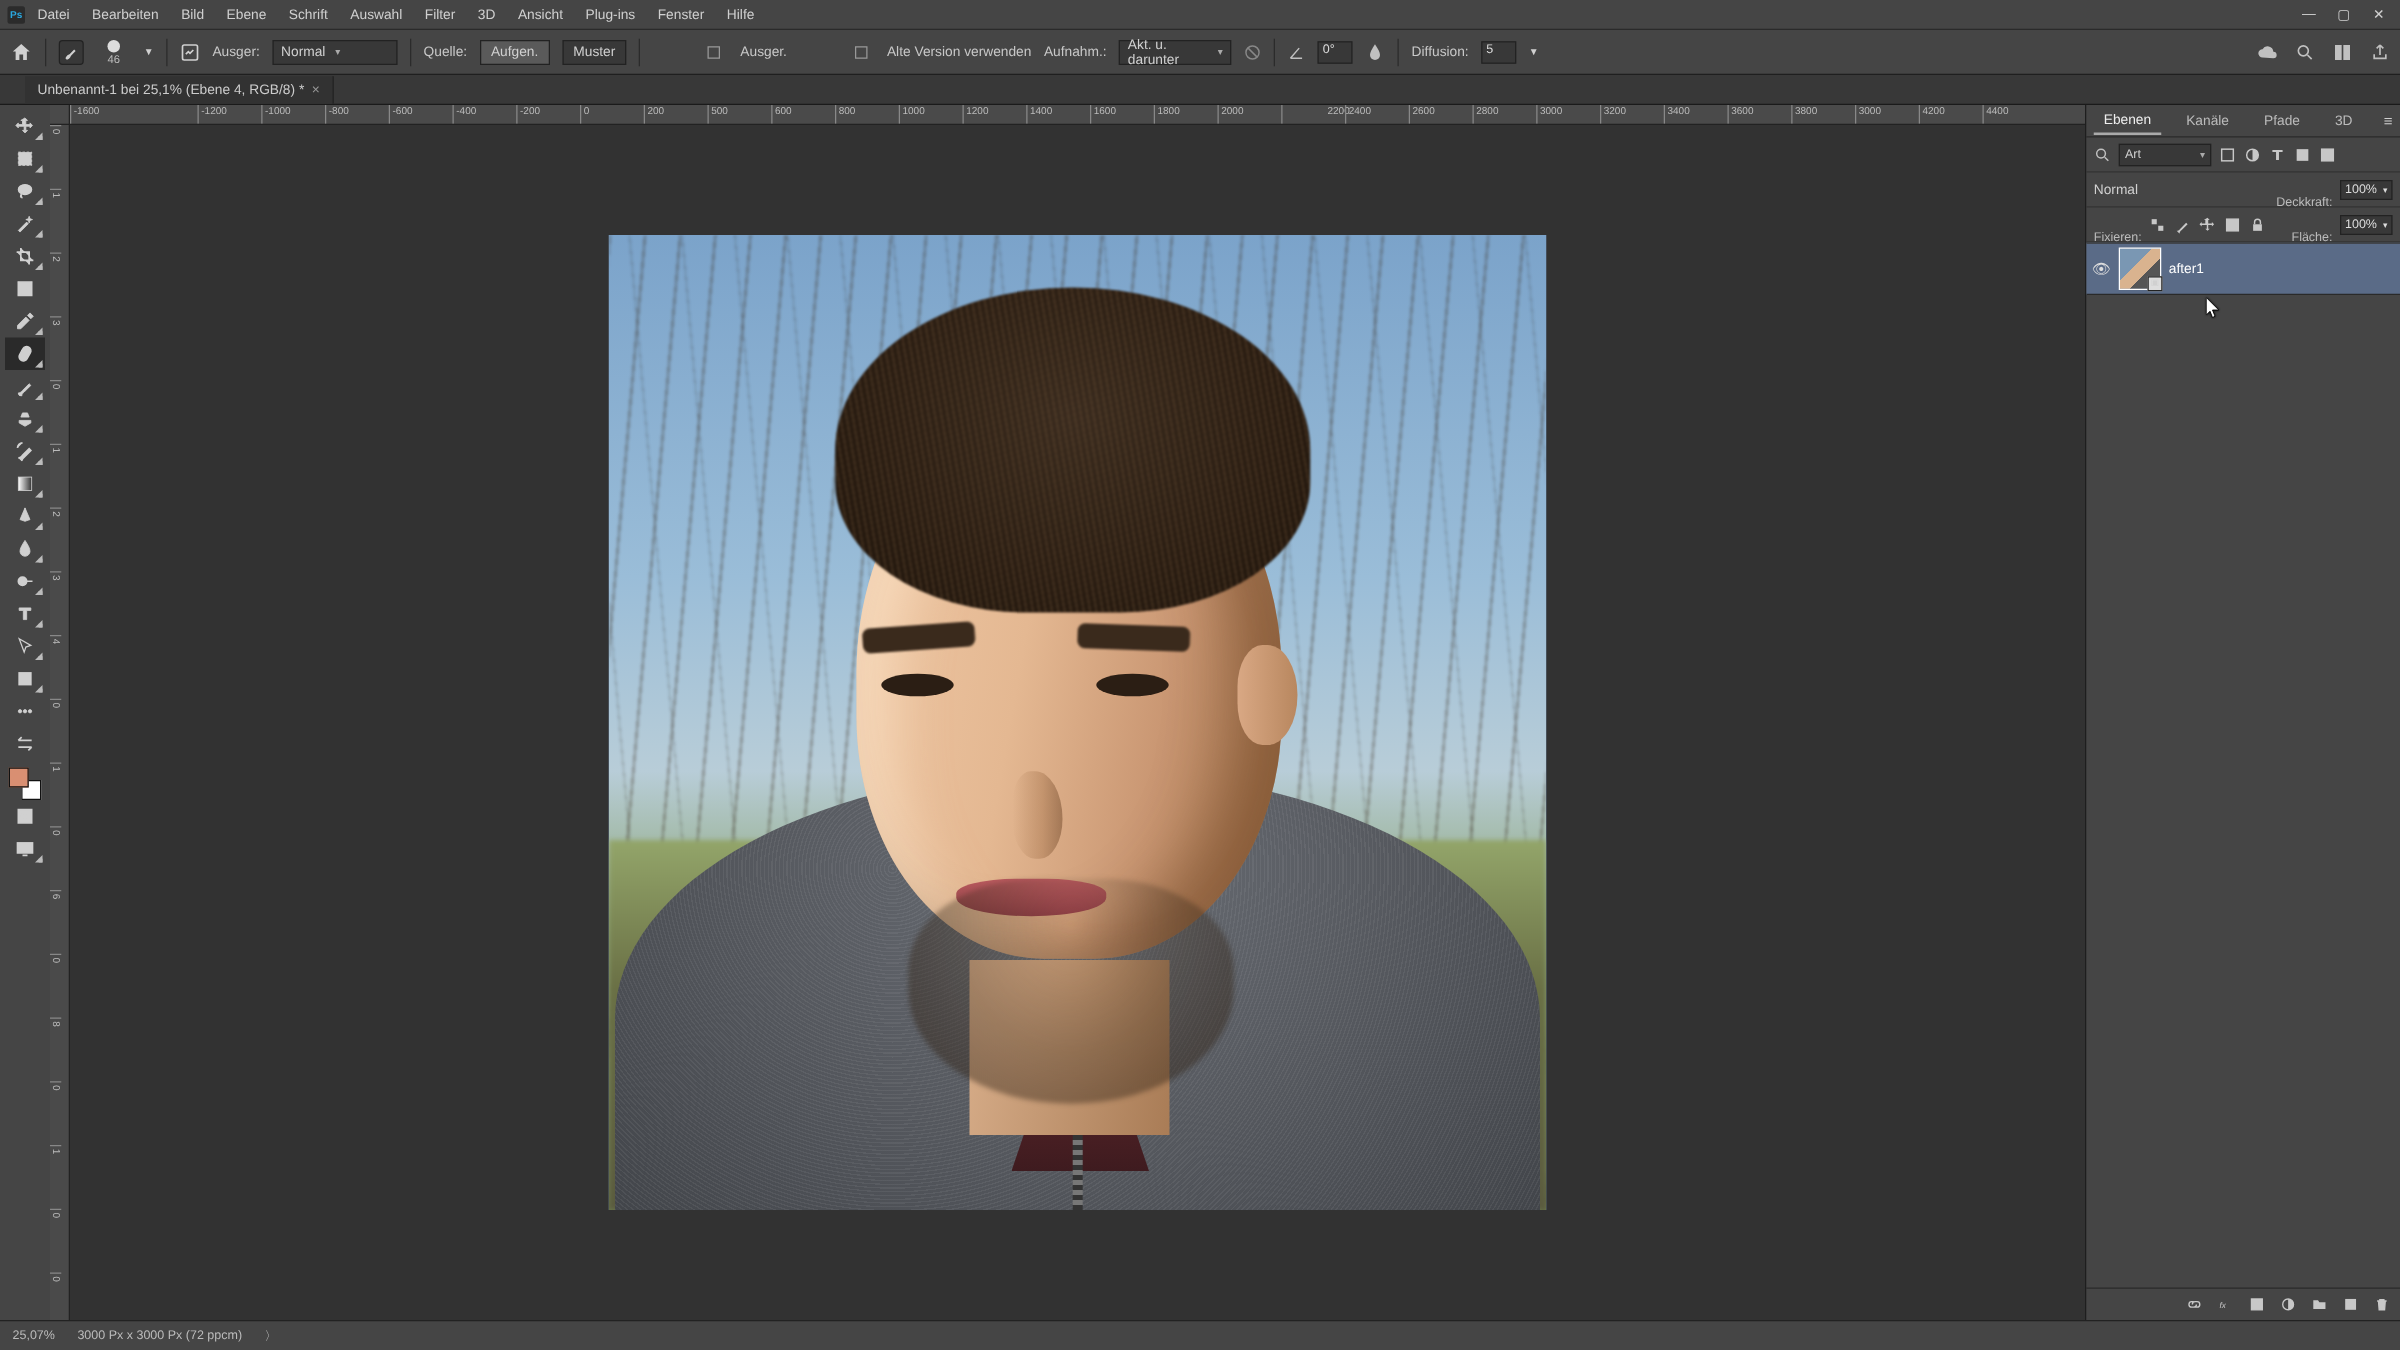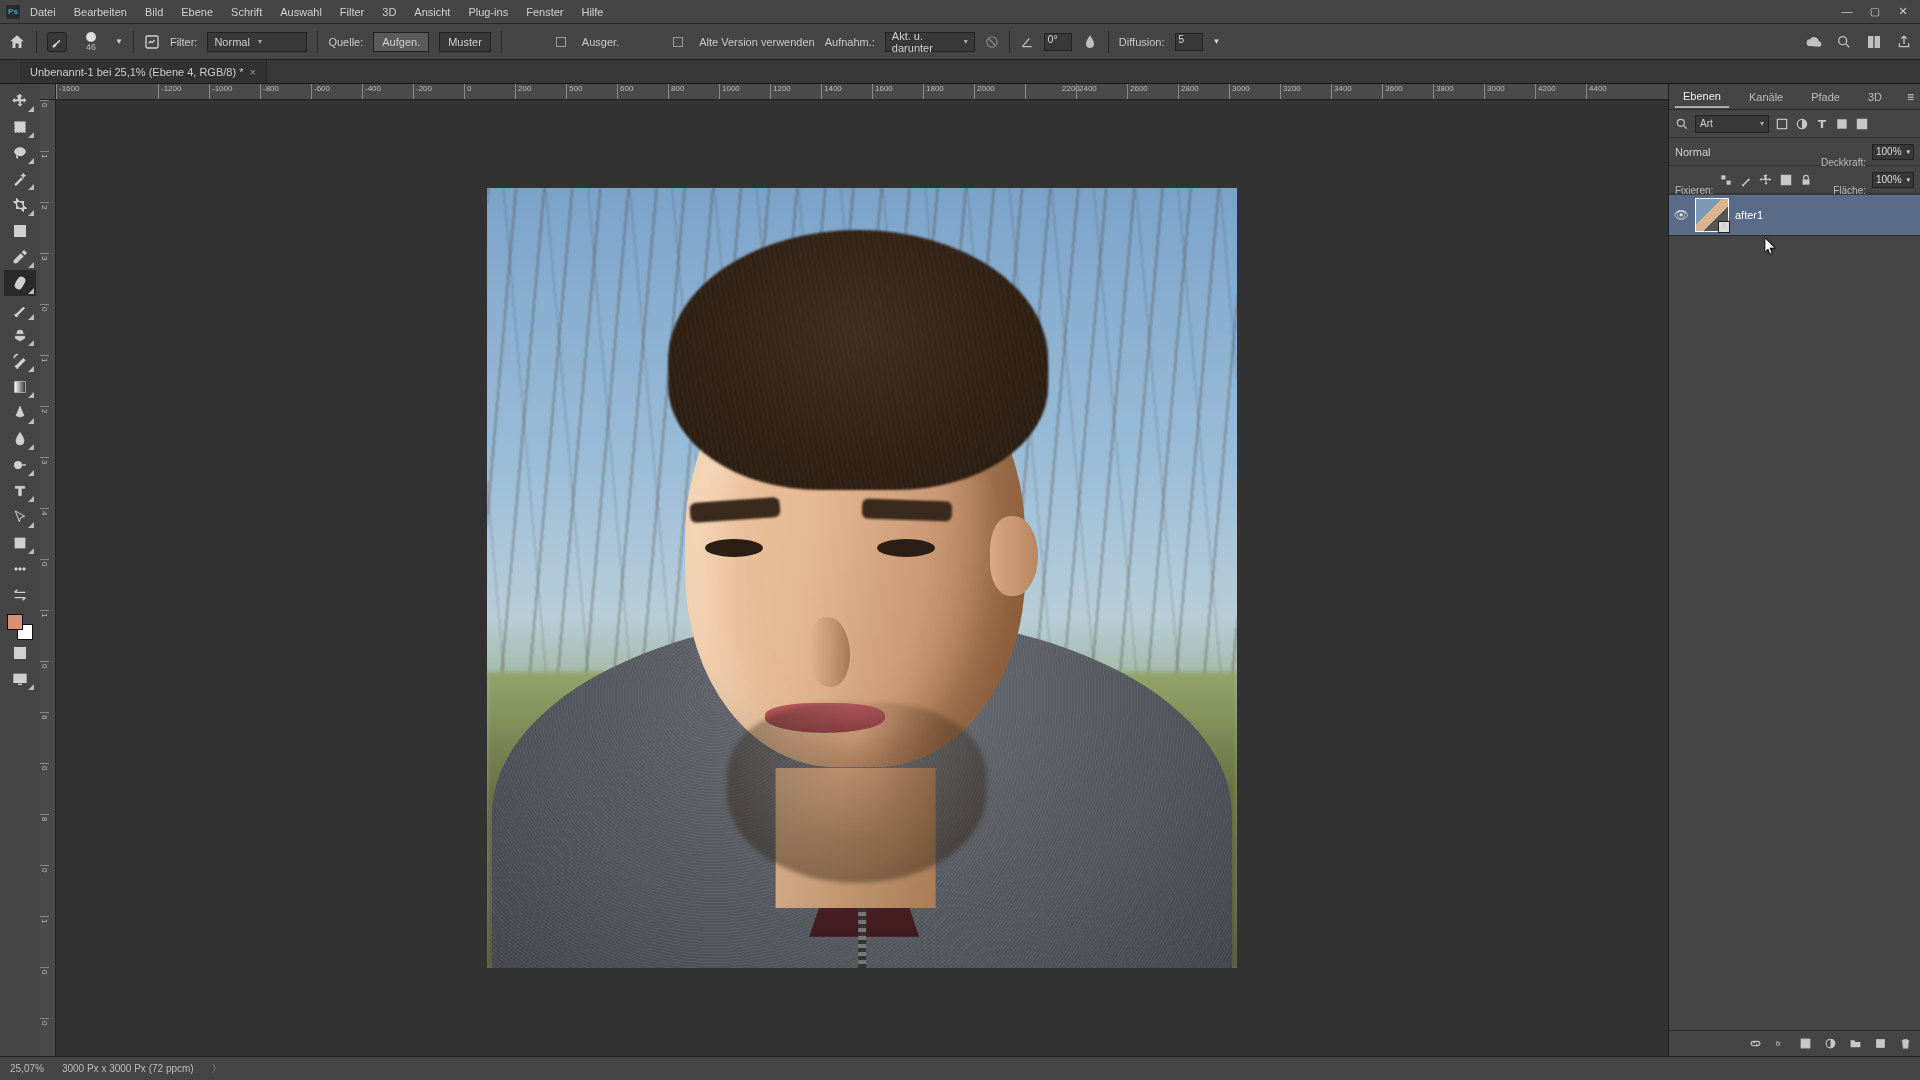--- a/index.html
+++ b/index.html
@@ -132,21 +132,21 @@
   <div class="brushprev">
       <div class="dot"></div>
       <div class="sz">46</div>
     </div>
   <span style="font-size:8px;">▼</span>
   <div class="sep"></div>
   <svg width="16" height="16" viewBox="0 0 24 24" fill="#d0d0d0">
       <rect x="3" y="3" width="18" height="18" rx="2" fill="none" stroke="#d0d0d0" stroke-width="2"></rect>
       <path d="M7 14l3-3 2 2 4-4" stroke="#d0d0d0" fill="none" stroke-width="2"></path>
     </svg>
-  <label class="oplab">Filter:</label>
+  <label class="oplab">Ausger:</label>
   <div class="dd" style="width:100px">Normal</div>
   <div class="sep"></div>
   <label class="oplab">Quelle:</label>
   <div class="btn active">Aufgen.</div>
   <div class="btn">Muster</div>
   <div class="sep"></div>
   <div class="flex">
       <span class="chk"></span>
       <label class="oplab">Ausger.</label>
     </div>

